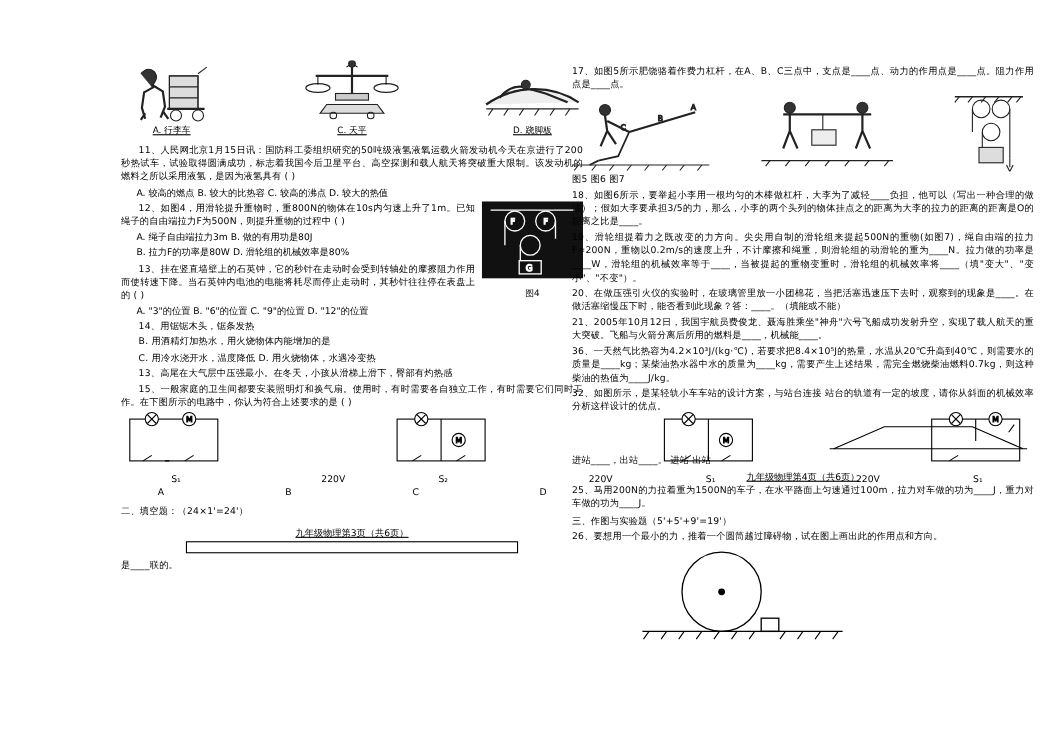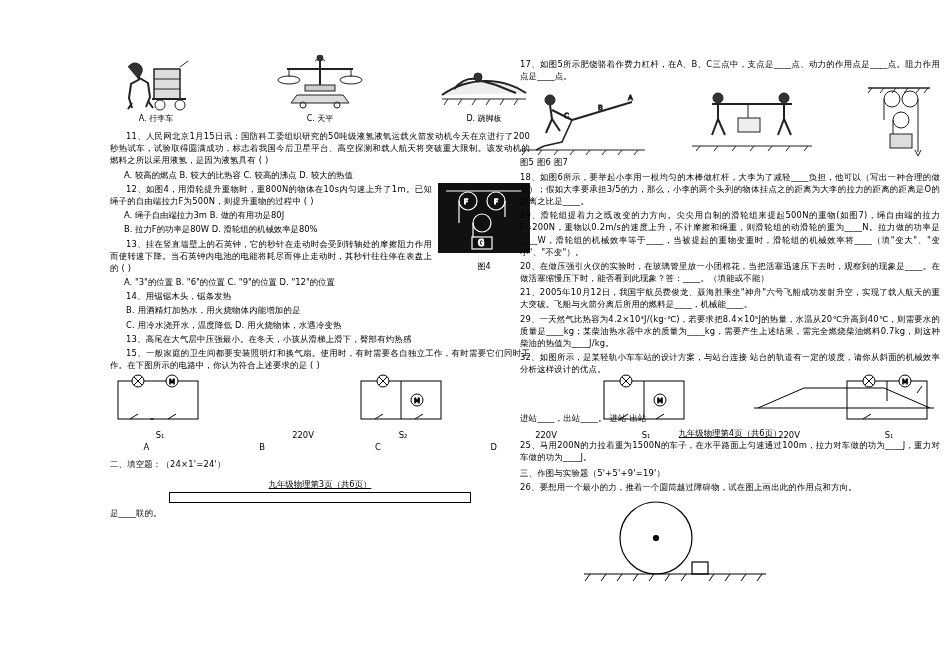--- a/index.html
+++ b/index.html
@@ -41,21 +41,21 @@
   .footer{
     font-size:8.4px;text-align:center;margin-top:4px;text-decoration:underline;
   }
   .imgrow{
     display:flex;
     justify-content:space-between;
     align-items:flex-end;
     margin-top:2px;
   }
   .fig{ text-align:center; }
-  .fig .cap{font-size:8px;margin-top:2px;}
+  .fig .cap{font-size:8px;margin-top:2px;text-decoration:underline;}
   svg{display:block;}
   .circuit-row{display:flex;justify-content:space-between;align-items:flex-start;margin-top:2px;}
   .lbl-row{display:flex;justify-content:space-between;font-size:8.4px;margin-top:1px;gap:43px;}
   .lbl-row span{width:100px;text-align:center;}
   .rule-band{
     width:300px;height:9px;border:1px solid #000;margin:2px auto 0 auto;
   }
   .fig4cap{font-size:8px;text-align:center;}
   .inline-fig{float:right;margin:0 0 2px 6px;}
 </style>
@@ -318,21 +318,21 @@
         </svg>
       </div>
     </div>
 
     <p class="q center">图5          图6            图7</p>
 
     <p class="q">18、如图6所示，要举起小李用一根均匀的木棒做杠杆，大李为了减轻____负担，他可以（写出一种合理的做法）；假如大李要承担3/5的力，那么，小李的两个头列的物体挂点之的距离为大李的拉力的距离的距离是O的距离之比是____。</p>
     <p class="q">19、滑轮组提着力之既改变的力方向。尖尖用自制的滑轮组来提起500N的重物(如图7)，绳自由端的拉力F=200N，重物以0.2m/s的速度上升，不计摩擦和绳重，则滑轮组的动滑轮的重为____N。拉力做的功率是____W，滑轮组的机械效率等于____，当被提起的重物变重时，滑轮组的机械效率将____（填"变大"、"变小"、"不变"）。</p>
     <p class="q">20、在做压强引火仪的实验时，在玻璃管里放一小团棉花，当把活塞迅速压下去时，观察到的现象是____。在做活塞缩慢压下时，能否看到此现象？答：____。（填能或不能）</p>
     <p class="q">21、2005年10月12日，我国宇航员费俊龙、聂海胜乘坐"神舟"六号飞船成功发射升空，实现了载人航天的重大突破。飞船与火箭分离后所用的燃料是____，机械能____。</p>
-    <p class="q">29、一天然气比热容为4.2×10³J/(kg·℃)，若要求把8.4×10⁵J的热量，水温从20℃升高到40℃，则需要水的质量是____kg；某柴油热水器中水的质量为____kg，需要产生上述结果，需完全燃烧柴油燃料0.7kg，则这种柴油的热值为____J/kg。</p>
+    <p class="q">36、一天然气比热容为4.2×10³J/(kg·℃)，若要求把8.4×10⁵J的热量，水温从20℃升高到40℃，则需要水的质量是____kg；某柴油热水器中水的质量为____kg，需要产生上述结果，需完全燃烧柴油燃料0.7kg，则这种柴油的热值为____J/kg。</p>
     <p class="q">32、如图所示，是某轻轨小车车站的设计方案，与站台连接        站台的轨道有一定的坡度，请你从斜面的机械效率分析这样设计的优点。</p>
 
     <div style="position:relative;height:34px;">
       <svg width="180" height="34" viewBox="0 0 180 34" style="position:absolute;right:6px;top:0;">
         <g stroke="#000" stroke-width="1" fill="none">
           <path d="M4 30 L50 10 L130 10 L176 30"></path>
           <line x1="0" y1="30" x2="180" y2="30"></line>
         </g>
       </svg>
     </div>

